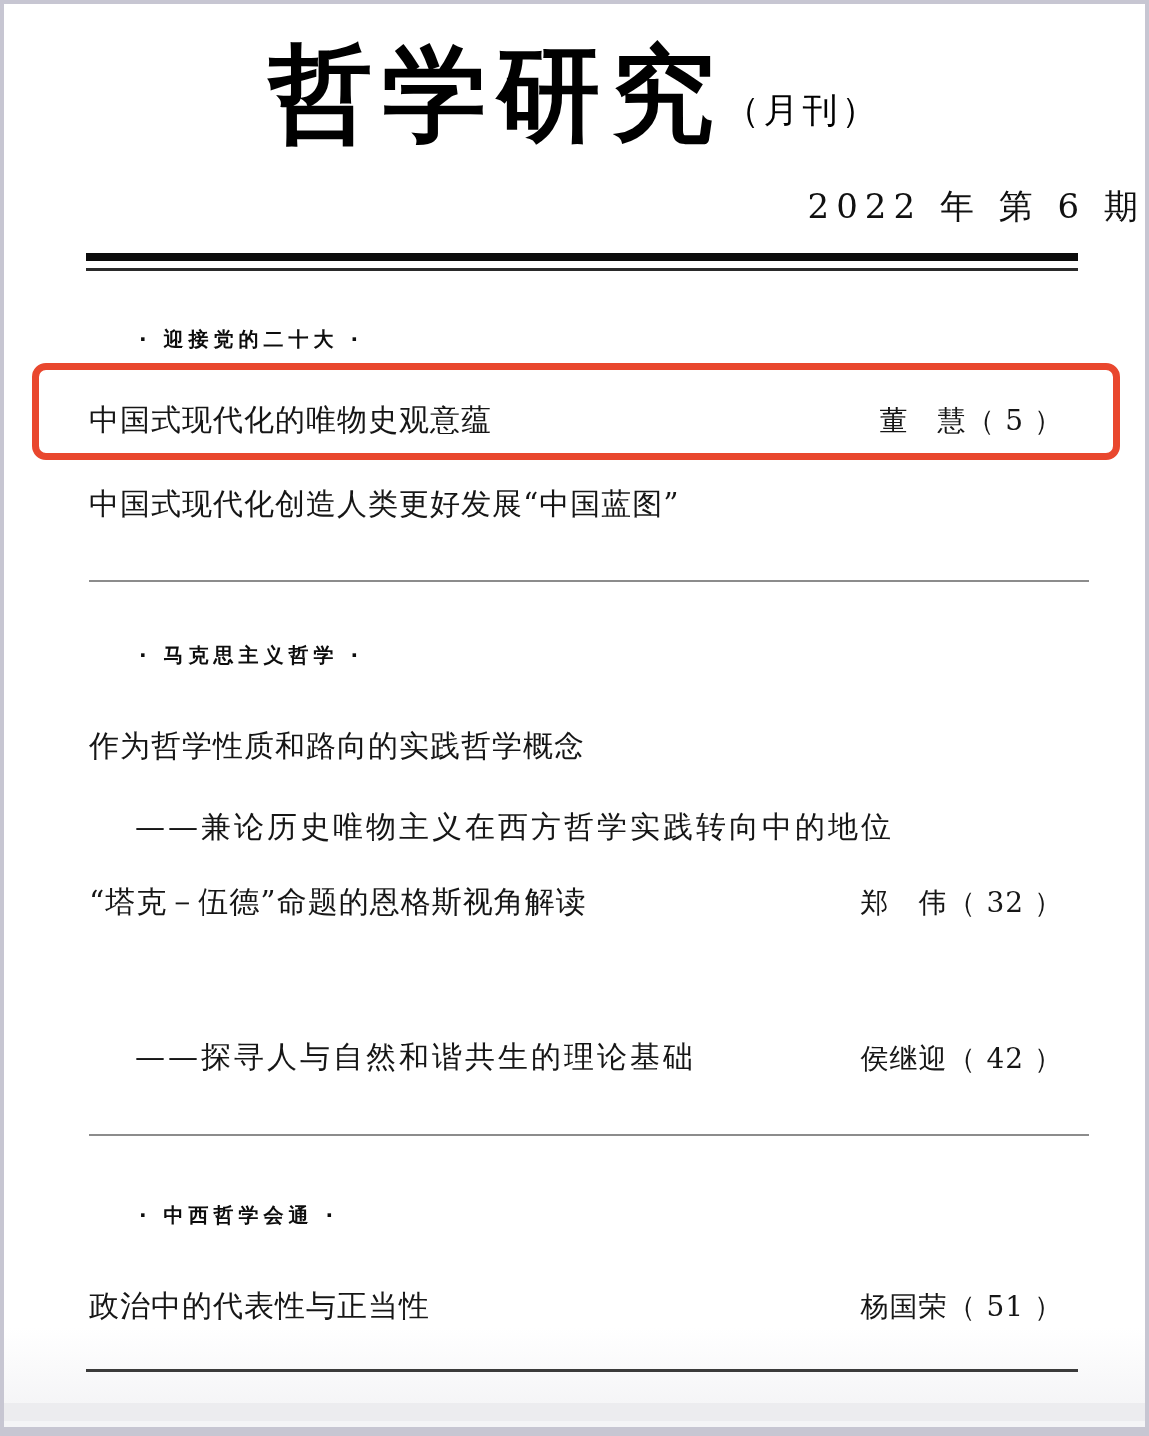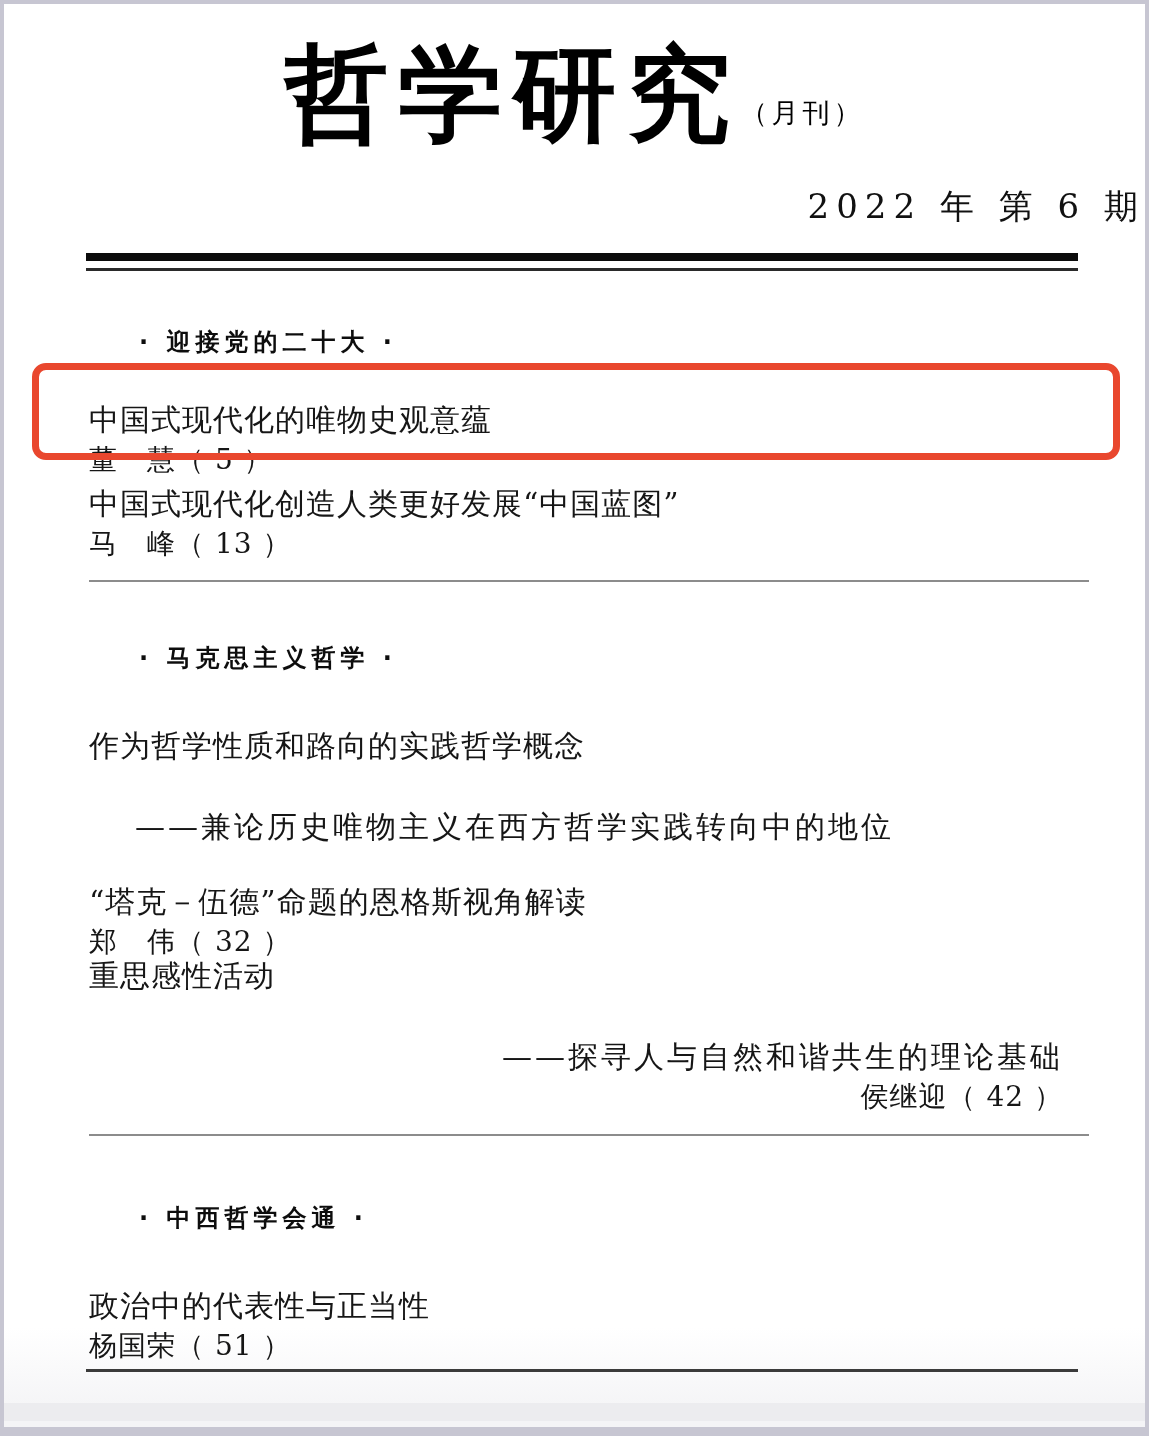--- a/index.html
+++ b/index.html
@@ -21,55 +21,54 @@
     left:0;right:0;top:30px;
     text-align:center;
     font-weight:bold;
     font-size:104px;
     line-height:1.15;
     letter-spacing:10px;
     white-space:nowrap;
     color:#000;
   }
   .journal-title .suffix{
-    font-size:27px;
+    font-size:35px;
     font-weight:normal;
     letter-spacing:4px;
     vertical-align:baseline;
     position:relative;
     top:-8px;
   }
   .issue-line{
     left:0;right:0;top:180px;
     text-align:right;
     font-size:34px;
     letter-spacing:7px;
     color:#111;
   }
   .rule-thick{left:82px;width:992px;top:249px;height:8px;background:#0b0b0b;}
   .rule-thin {left:82px;width:992px;top:264px;height:3px;background:#2a2a2a;}
   .section-label{
     left:135px;
     font-family:"DejaVu Sans","Liberation Sans",sans-serif;
     font-weight:bold;
-    font-size:24px;
+    font-size:20px;
     letter-spacing:5px;
     color:#0d0d0d;
     white-space:nowrap;
   }
   .row{
     left:85px;right:82px;
     display:flex;
     justify-content:space-between;
     align-items:baseline;
     font-size:30px;
     letter-spacing:1px;
     white-space:nowrap;
     color:#161616;
-    flex-direction:column;
   }
   .row .title{flex:0 1 auto;overflow:hidden;}
   .row .indent{padding-left:46px;letter-spacing:3px;}
   .row .right-group{flex:0 0 auto;font-size:28px;letter-spacing:1px;white-space:pre;}
   .divider{left:85px;width:1000px;height:2px;background:#8c8c8c;}
   .bottom-rule{left:82px;width:992px;top:1365px;height:3px;background:#3b3b3b;}
   .bottom-band{left:0;right:0;bottom:6px;height:18px;background:#ececef;}
   .highlight-box{
     left:28px;top:359px;width:1088px;height:97px;
     border:7px solid #e9472e;
@@ -95,45 +94,40 @@
 
   <div class="abs section-label" style="top:322px;">· 迎接党的二十大 ·</div>
 
   <div class="abs row" style="top:396px;">
     <span class="title">中国式现代化的唯物史观意蕴</span>
     <span class="right-group"><span>董　慧</span><span>（ 5 ）</span></span>
   </div>
 
   <div class="abs row" style="top:480px;">
     <span class="title">中国式现代化创造人类更好发展“中国蓝图”</span>
-    <span class="right-group"><span>马　峰</span><span>（ 13 ）</span></span>
   </div>
 
   <div class="abs divider" style="top:576px;"></div>
 
   <div class="abs row" style="top:722px;">
     <span class="title">作为哲学性质和路向的实践哲学概念</span>
     <span class="right-group"><span></span><span></span></span>
   </div>
 
   <div class="abs section-label" style="top:638px;">· 马克思主义哲学 ·</div>
 
   <div class="abs row" style="top:803px;">
     <span class="title indent">——兼论历史唯物主义在西方哲学实践转向中的地位</span>
   </div>
 
   <div class="abs row" style="top:878px;">
     <span class="title">“塔克－伍德”命题的恩格斯视角解读</span>
     <span class="right-group"><span>郑　伟</span><span>（ 32 ）</span></span>
   </div>
 
-  <div class="abs row" style="top:952px;">
-    <span class="title">重思感性活动</span>
-    <span class="right-group"><span></span><span></span></span>
-  </div>
 
   <div class="abs row" style="top:1033px;align-items:flex-end;">
     <span class="title indent">——探寻人与自然和谐共生的理论基础</span>
     <span class="right-group"><span>侯继迎</span><span>（ 42 ）</span></span>
   </div>
 
   <div class="abs divider" style="top:1130px;"></div>
 
   <div class="abs section-label" style="top:1198px;">· 中西哲学会通 ·</div>
 

